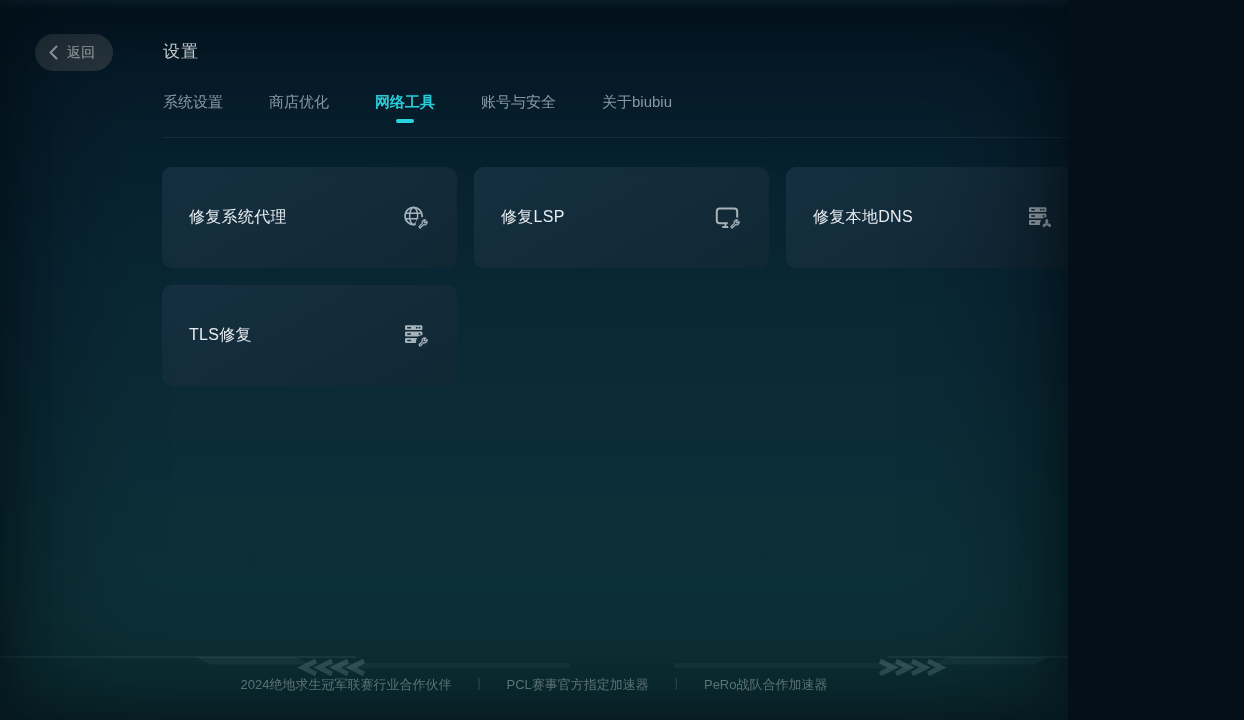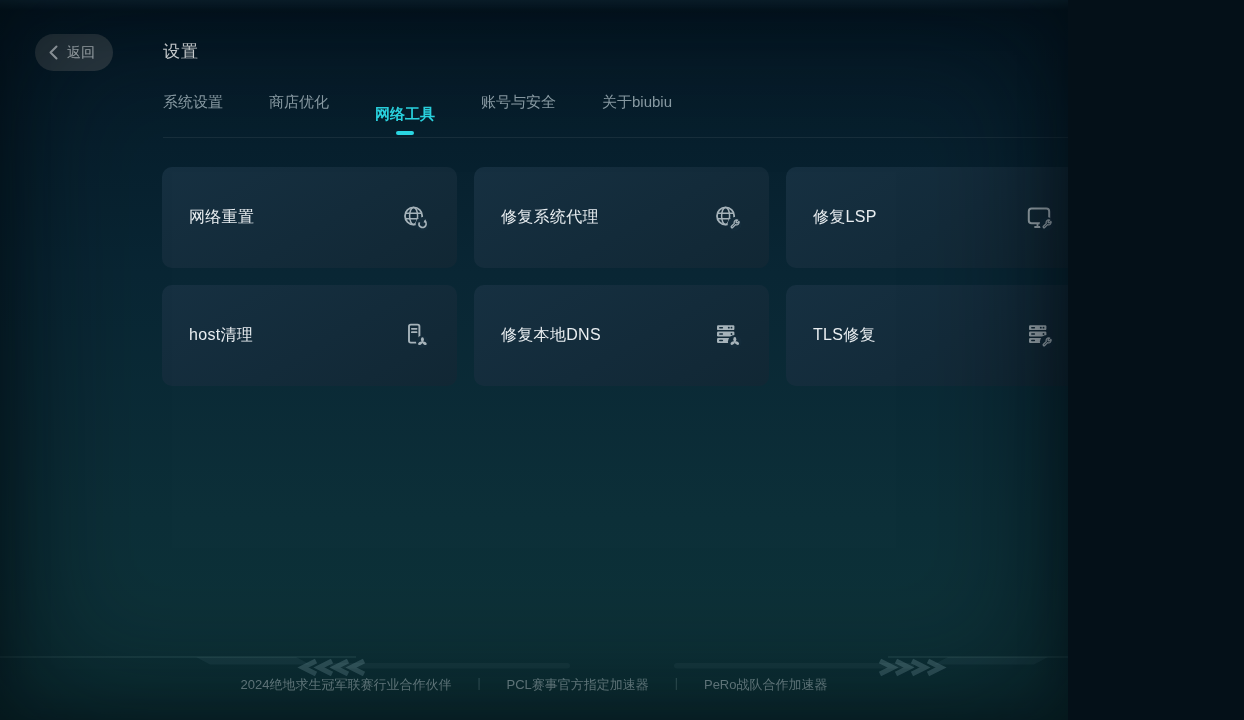--- a/index.html
+++ b/index.html
@@ -12,21 +12,21 @@
        box-shadow:inset 0 0 120px 28px rgba(2,9,15,0.55), inset 0 0 40px 6px rgba(2,9,15,0.35);}
 
   .back-btn{position:absolute;left:35px;top:34px;height:37px;padding:0 18px 0 13px;border-radius:19px;
        background:#2d3c45;display:flex;align-items:center;gap:8px;color:#c3ccd1;font-size:14px;cursor:pointer;z-index:2;}
   .back-btn svg{display:block;}
 
   .page-title{position:absolute;left:163px;top:40px;font-size:17px;font-weight:400;color:#f2f6f7;letter-spacing:1px;}
 
   .tabs{position:absolute;left:163px;top:93px;display:flex;gap:46px;z-index:2;}
   .tab{display:flex;flex-direction:column;align-items:center;font-size:15px;color:#8fa2ab;cursor:pointer;}
-  .tab.active .tab-label{color:#2bd9e6;font-weight:700;margin-top:12px;}
+  .tab.active .tab-label{color:#2bd9e6;font-weight:700;}
   .tab-underline{width:18px;height:4px;border-radius:2px;background:#2bd9e6;margin-top:7px;visibility:hidden;}
   .tab.active .tab-underline{visibility:visible;}
   .tabs-divider{position:absolute;left:163px;top:137px;width:918px;height:1px;background:rgba(255,255,255,0.07);}
 
   .cards{position:absolute;left:162px;top:167px;display:grid;grid-template-columns:repeat(3,295px);
        grid-auto-rows:101px;gap:17px;z-index:2;}
   .card{border-radius:10px;background:linear-gradient(150deg,#163041 0%,#132b3a 55%,#112734 100%);
        display:flex;align-items:center;justify-content:space-between;padding:0 27px;cursor:pointer;}
   .card-label{font-size:16px;color:#e9eef1;font-weight:500;letter-spacing:0.3px;}
   .tool-icon{width:28px;height:28px;color:#a6b3ba;flex:none;}
@@ -71,35 +71,20 @@
       </div>
       <div class="tab">
         <span class="tab-label">关于biubiu</span>
         <span class="tab-underline"></span>
       </div>
     </div>
   <div class="tabs-divider"></div>
 
   <div class="cards">
       <div class="card">
-        <span class="card-label">网络重置</span>
-        <span class="tool-icon">
-          <svg viewBox="0 0 28 28" width="28" height="28">
-            <g stroke="currentColor" fill="none">
-              <circle cx="11.6" cy="12" r="8.6" stroke-width="1.8"></circle>
-              <ellipse cx="11.6" cy="12" rx="4" ry="8.6" stroke-width="1.5"></ellipse>
-              <path d="M3.6 9.2h16M3.6 14.8h16" stroke-width="1.5"></path>
-            </g>
-            <circle cx="20.6" cy="20" r="7" fill="#142c3b"></circle>
-            <circle cx="20.6" cy="20" r="3.5" fill="none" stroke="currentColor" stroke-width="1.7" stroke-dasharray="16 6" transform="rotate(-60 20.6 20)"></circle>
-            <path d="M23.2 15.3l1.5 2.9-3.2 0.3z" fill="currentColor"></path>
-          </svg>
-        </span>
-      </div>
-      <div class="card">
         <span class="card-label">修复系统代理</span>
         <span class="tool-icon">
           <svg viewBox="0 0 28 28" width="28" height="28">
             <g stroke="currentColor" fill="none">
               <circle cx="11.6" cy="12" r="8.6" stroke-width="1.8"></circle>
               <ellipse cx="11.6" cy="12" rx="4" ry="8.6" stroke-width="1.5"></ellipse>
               <path d="M3.6 9.2h16M3.6 14.8h16" stroke-width="1.5"></path>
             </g>
             <circle cx="20.6" cy="20" r="7" fill="#142c3b"></circle>
             <g transform="translate(15.9,15.0) scale(0.42)">
@@ -111,40 +96,20 @@
       <div class="card">
         <span class="card-label">修复LSP</span>
         <span class="tool-icon">
           <svg viewBox="0 0 28 28" width="28" height="28">
             <rect x="2.8" y="4.6" width="20.4" height="14.6" rx="2.8" fill="none" stroke="currentColor" stroke-width="2"></rect>
             <path d="M9 23h5" stroke="currentColor" stroke-width="1.8" stroke-linecap="round"></path>
             <path d="M11.5 19.4v3.4" stroke="currentColor" stroke-width="1.8"></path>
             <circle cx="20.6" cy="20" r="7" fill="#142c3b"></circle>
             <g transform="translate(15.9,15.0) scale(0.42)">
               <path d="M14.7 6.3a1 1 0 0 0 0 1.4l1.6 1.6a1 1 0 0 0 1.4 0l3.77-3.77a6 6 0 0 1-7.94 7.94l-6.91 6.91a2.12 2.12 0 0 1-3-3l6.91-6.91a6 6 0 0 1 7.94-7.94l-3.76 3.76z" stroke="currentColor" stroke-width="3" fill="none" stroke-linejoin="round"></path>
-            </g>
-          </svg>
-        </span>
-      </div>
-      <div class="card">
-        <span class="card-label">host清理</span>
-        <span class="tool-icon">
-          <svg viewBox="0 0 28 28" width="28" height="28">
-            <rect x="7" y="2.6" width="10.4" height="18" rx="1.8" fill="none" stroke="currentColor" stroke-width="1.9"></rect>
-            <path d="M9.8 6.8h4.8M9.8 10.2h4.8" stroke="currentColor" stroke-width="1.7" stroke-linecap="round"></path>
-            <circle cx="20.4" cy="20" r="6.4" fill="#142c3b"></circle>
-            <g transform="translate(20.4,20)" fill="currentColor">
-              <ellipse cx="0" cy="-2.5" rx="1.5" ry="2.3"></ellipse>
-              <g transform="rotate(120)">
-                <ellipse cx="0" cy="-2.5" rx="1.5" ry="2.3"></ellipse>
-              </g>
-              <g transform="rotate(240)">
-                <ellipse cx="0" cy="-2.5" rx="1.5" ry="2.3"></ellipse>
-              </g>
-              <circle r="1"></circle>
             </g>
           </svg>
         </span>
       </div>
       <div class="card">
         <span class="card-label">修复本地DNS</span>
         <span class="tool-icon">
           <svg viewBox="0 0 28 28" width="28" height="28">
             <g fill="currentColor">
               <rect x="3" y="3.2" width="17.4" height="4.9" rx="1.2"></rect>

